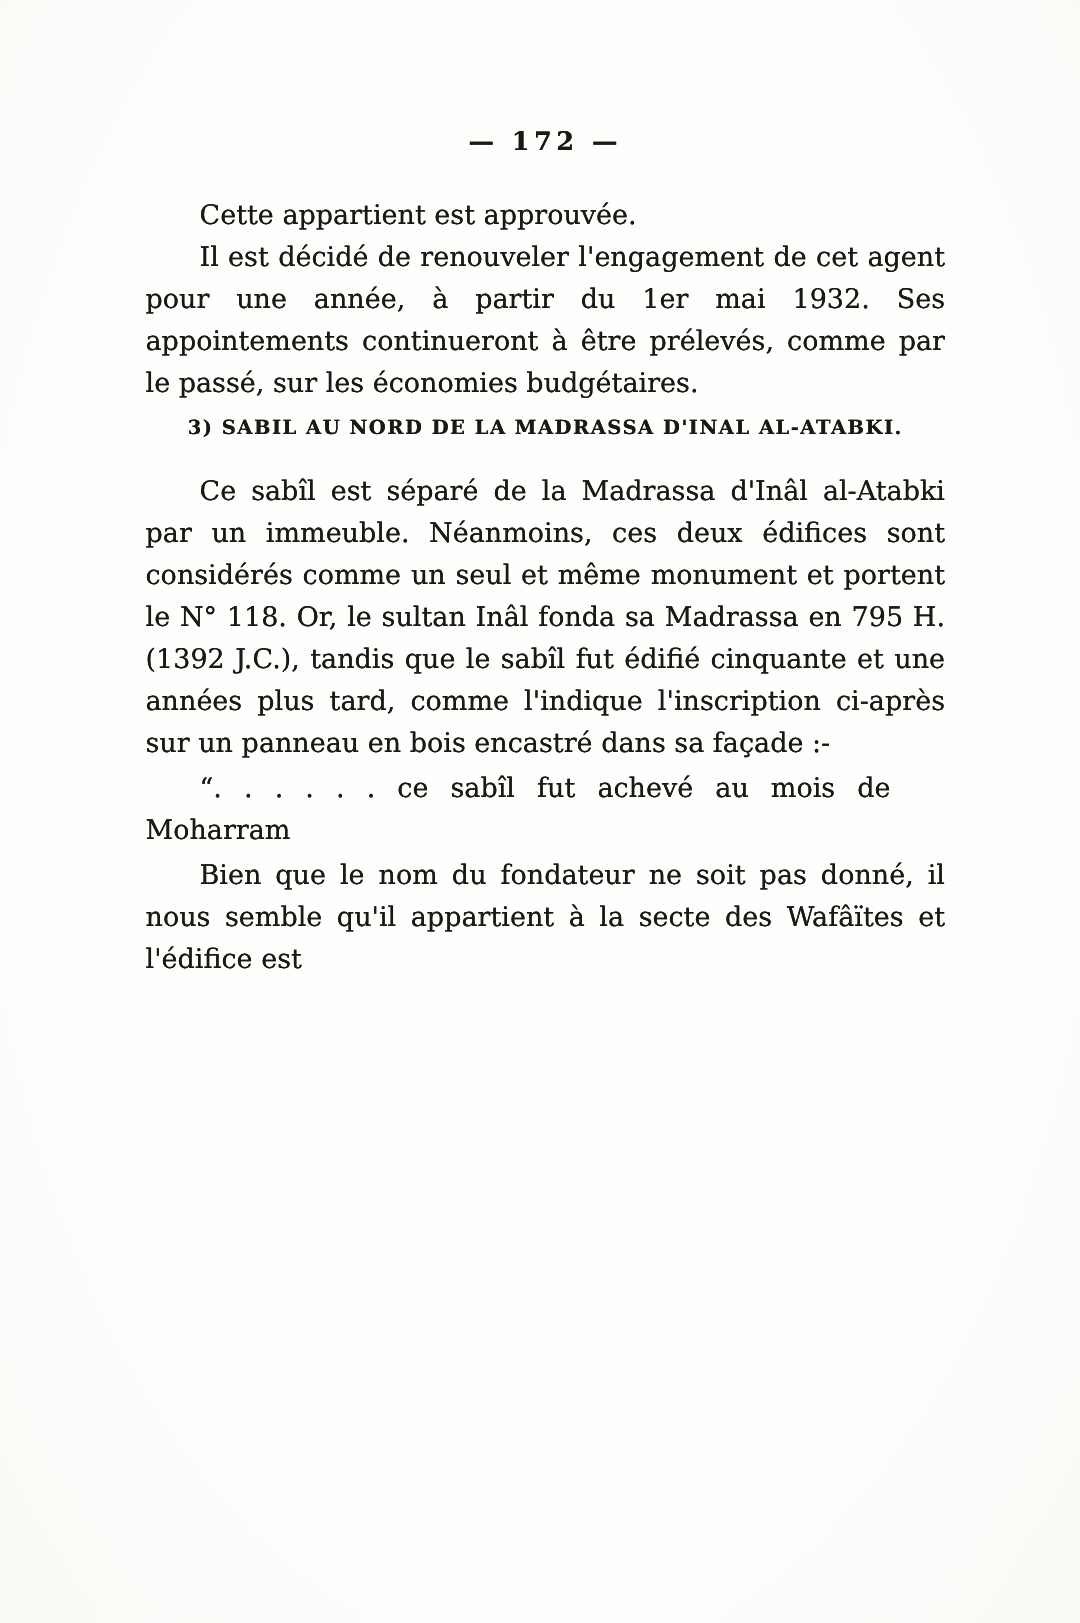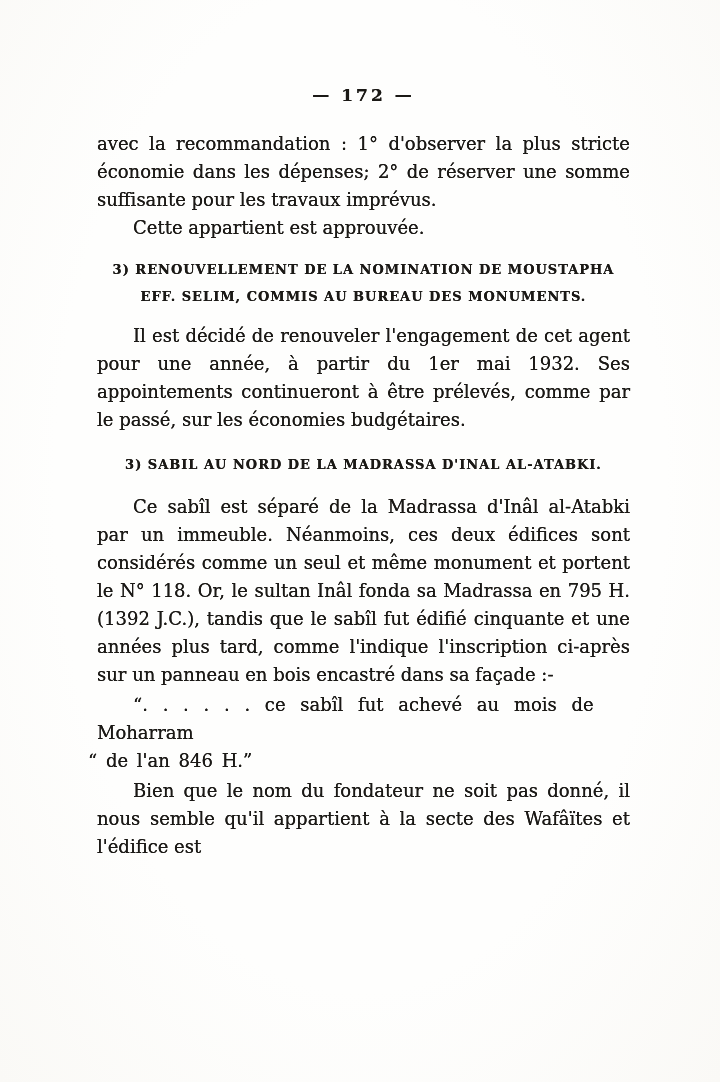--- a/index.html
+++ b/index.html
@@ -47,21 +47,21 @@
     margin: 14px 6px 12px 6px;
     font-size: 13px;
     font-weight: 700;
     line-height: 27px;
     letter-spacing: 1px;
     text-align: center;
     text-indent: 0;
     text-shadow: 0 0 0.3px currentColor;
   }
   .heading.second {
-    margin-top: 17px;
+    margin-top: 2px;
     margin-bottom: 15px;
   }
   .quote {
     margin: 2px 0;
     font-size: 18px;
     line-height: 28px;
     text-shadow: 0 0 0.3px currentColor;
   }
   .quote-l1 {
     text-indent: 36px;
@@ -72,34 +72,31 @@
     word-spacing: 3px;
   }
 </style>
 </head>
 <body>
 
 <div class="page">
 
   <div class="page-number">— 172 —</div>
 
-  <p class="para no-indent">avec la recommandation : 1° d'observer la plus stricte économie dans les dépenses; 2° de réserver une somme suffisante pour les travaux imprévus.</p>
 
 
   <p class="para">Cette appartient est approuvée.</p>
 
-  <h2 class="heading">3) RENOUVELLEMENT DE LA NOMINATION DE MOUSTAPHA EFF. SELIM, COMMIS AU BUREAU DES MONUMENTS.</h2>
 
 
   <p class="para">Il est décidé de renouveler l'engagement de cet agent pour une année, à partir du 1er mai 1932. Ses appointements continueront à être prélevés, comme par le passé, sur les économies budgétaires.</p>
 
   <h2 class="heading second">3) SABIL AU NORD DE LA MADRASSA D'INAL AL-ATABKI.</h2>
 
   <p class="para">Ce sabîl est séparé de la Madrassa d'Inâl al-Atabki par un immeuble. Néanmoins, ces deux édifices sont considérés comme un seul et même monument et portent le N° 118. Or, le sultan Inâl fonda sa Madrassa en 795 H. (1392 J.C.), tandis que le sabîl fut édifié cinquante et une années plus tard, comme l'indique l'inscription ci-après sur un panneau en bois encastré dans sa façade :-</p>
 
   <div class="quote">
     <div class="quote-l1">“. . . . . . ce sabîl fut achevé au mois de Moharram</div>
-    <div class="quote-l2">“ de l'an 846 H.”</div>
   </div>
 
   <p class="para">Bien que le nom du fondateur ne soit pas donné, il nous semble qu'il appartient à la secte des Wafâïtes et l'édifice est</p>
 
 </div>
 
 </body></html>

